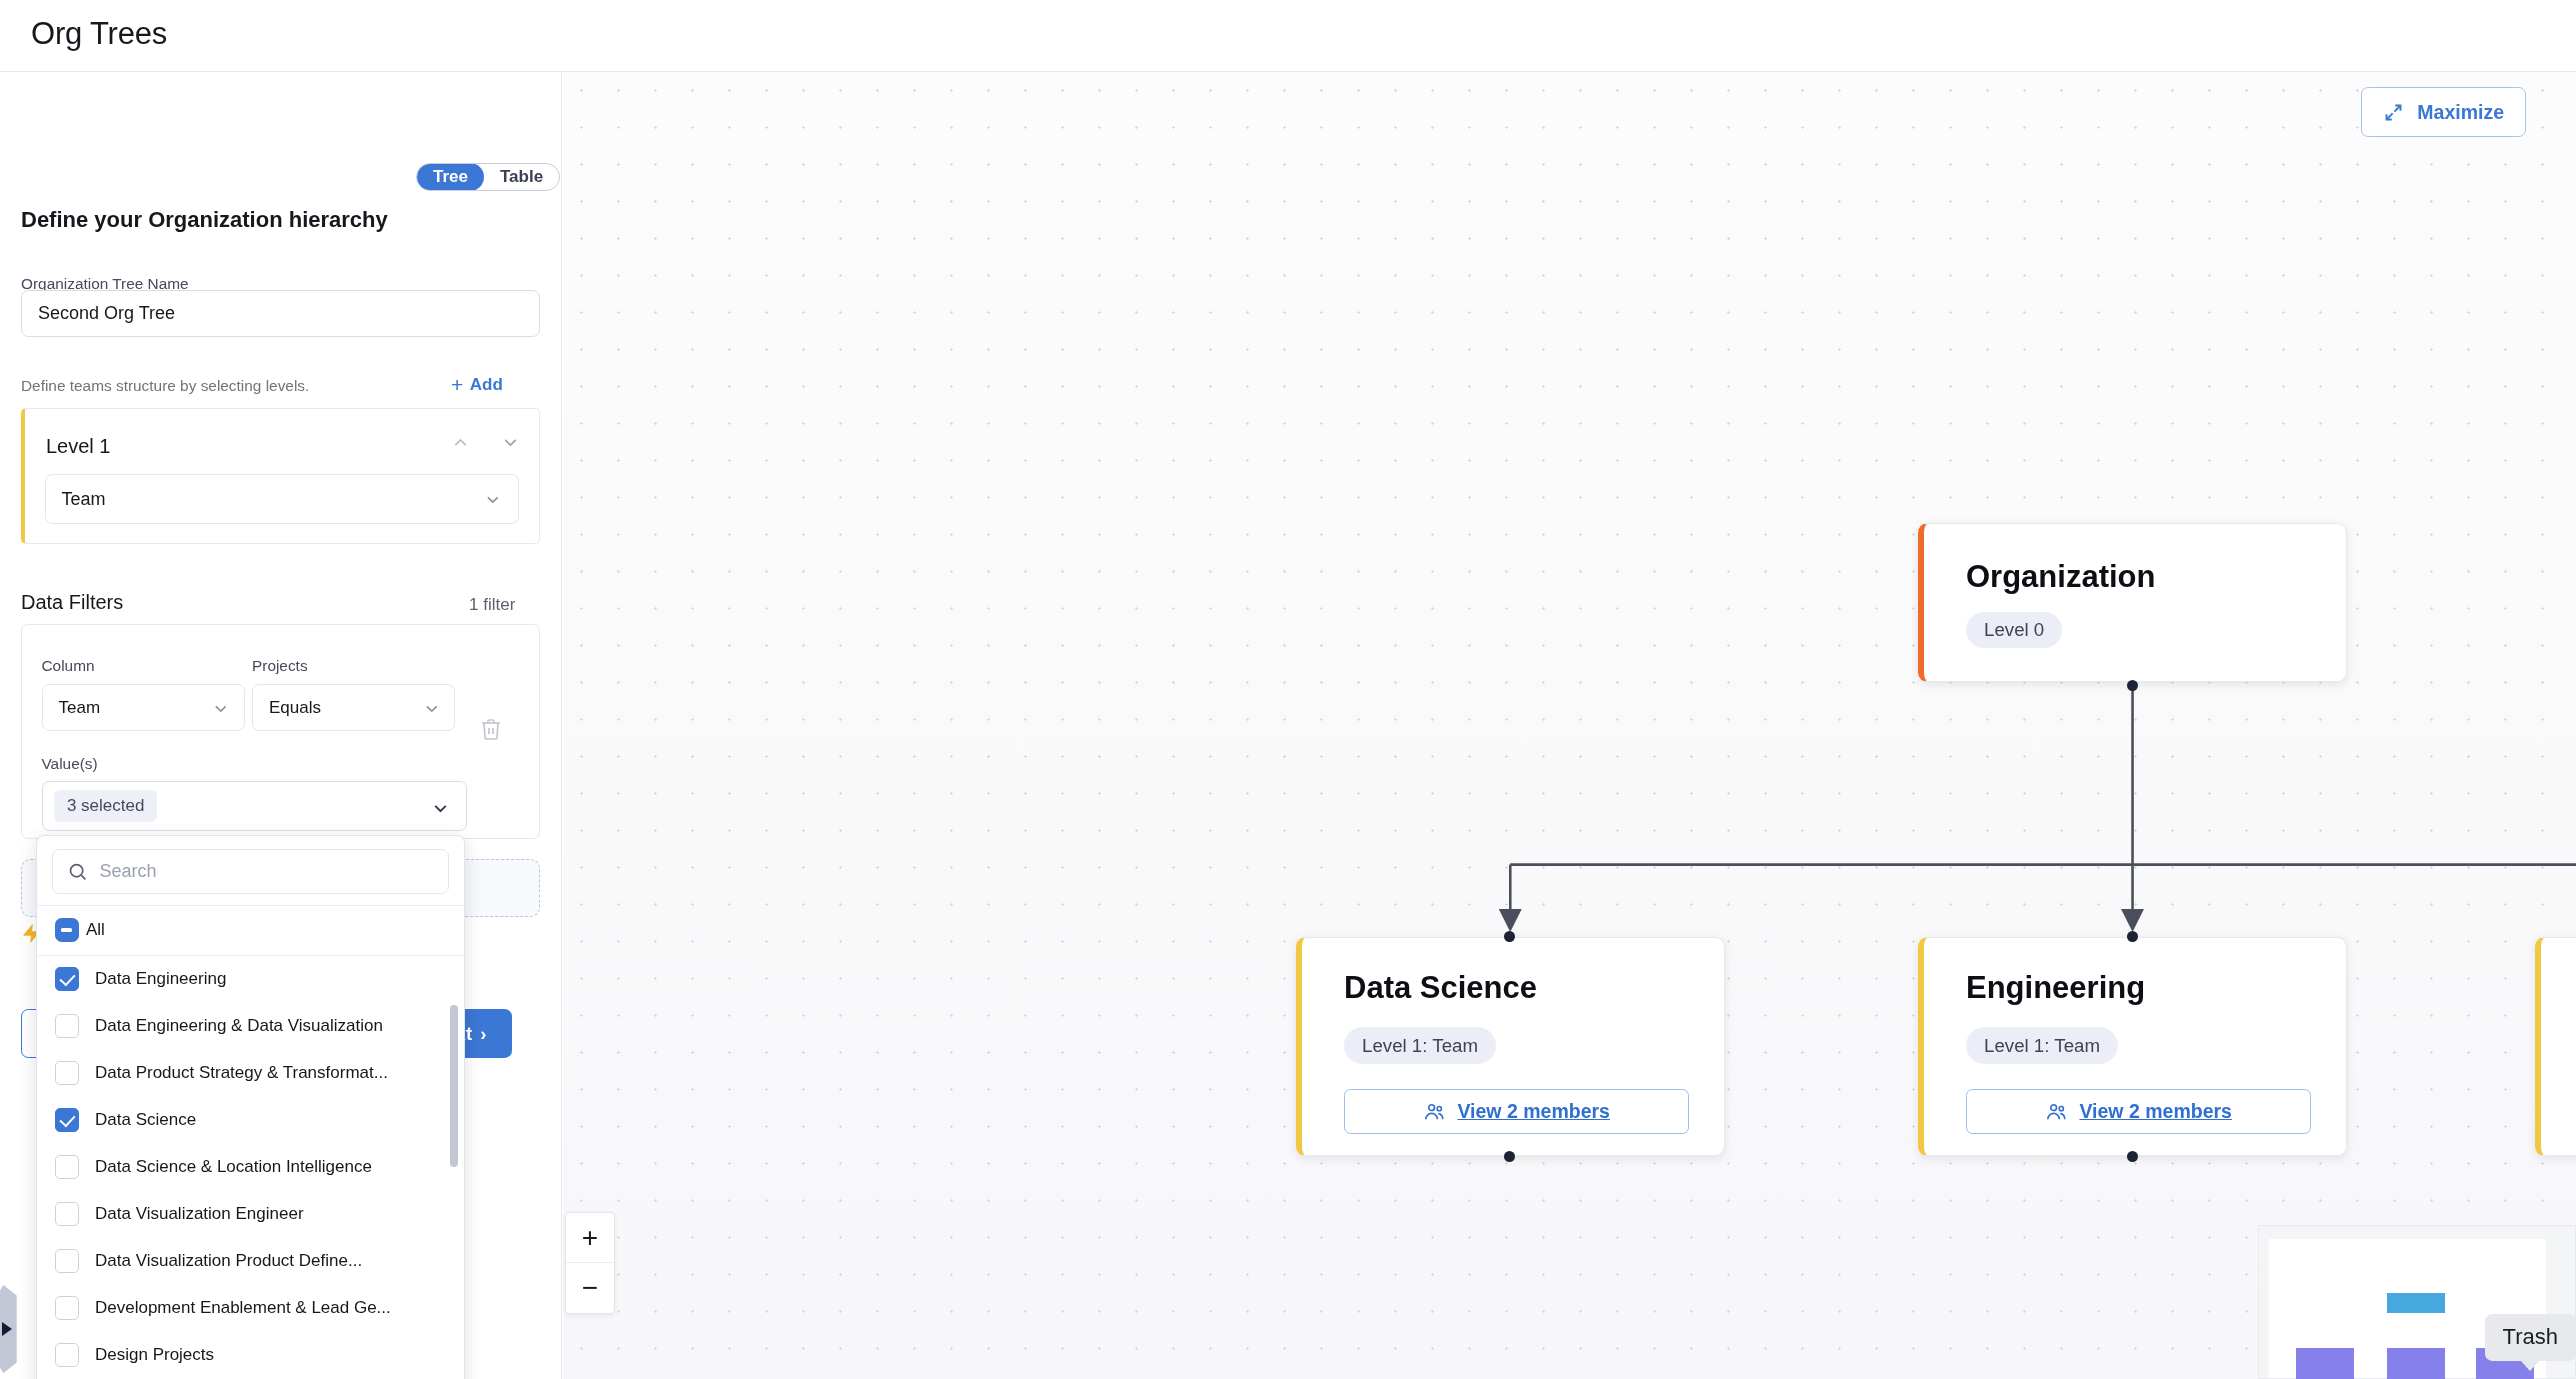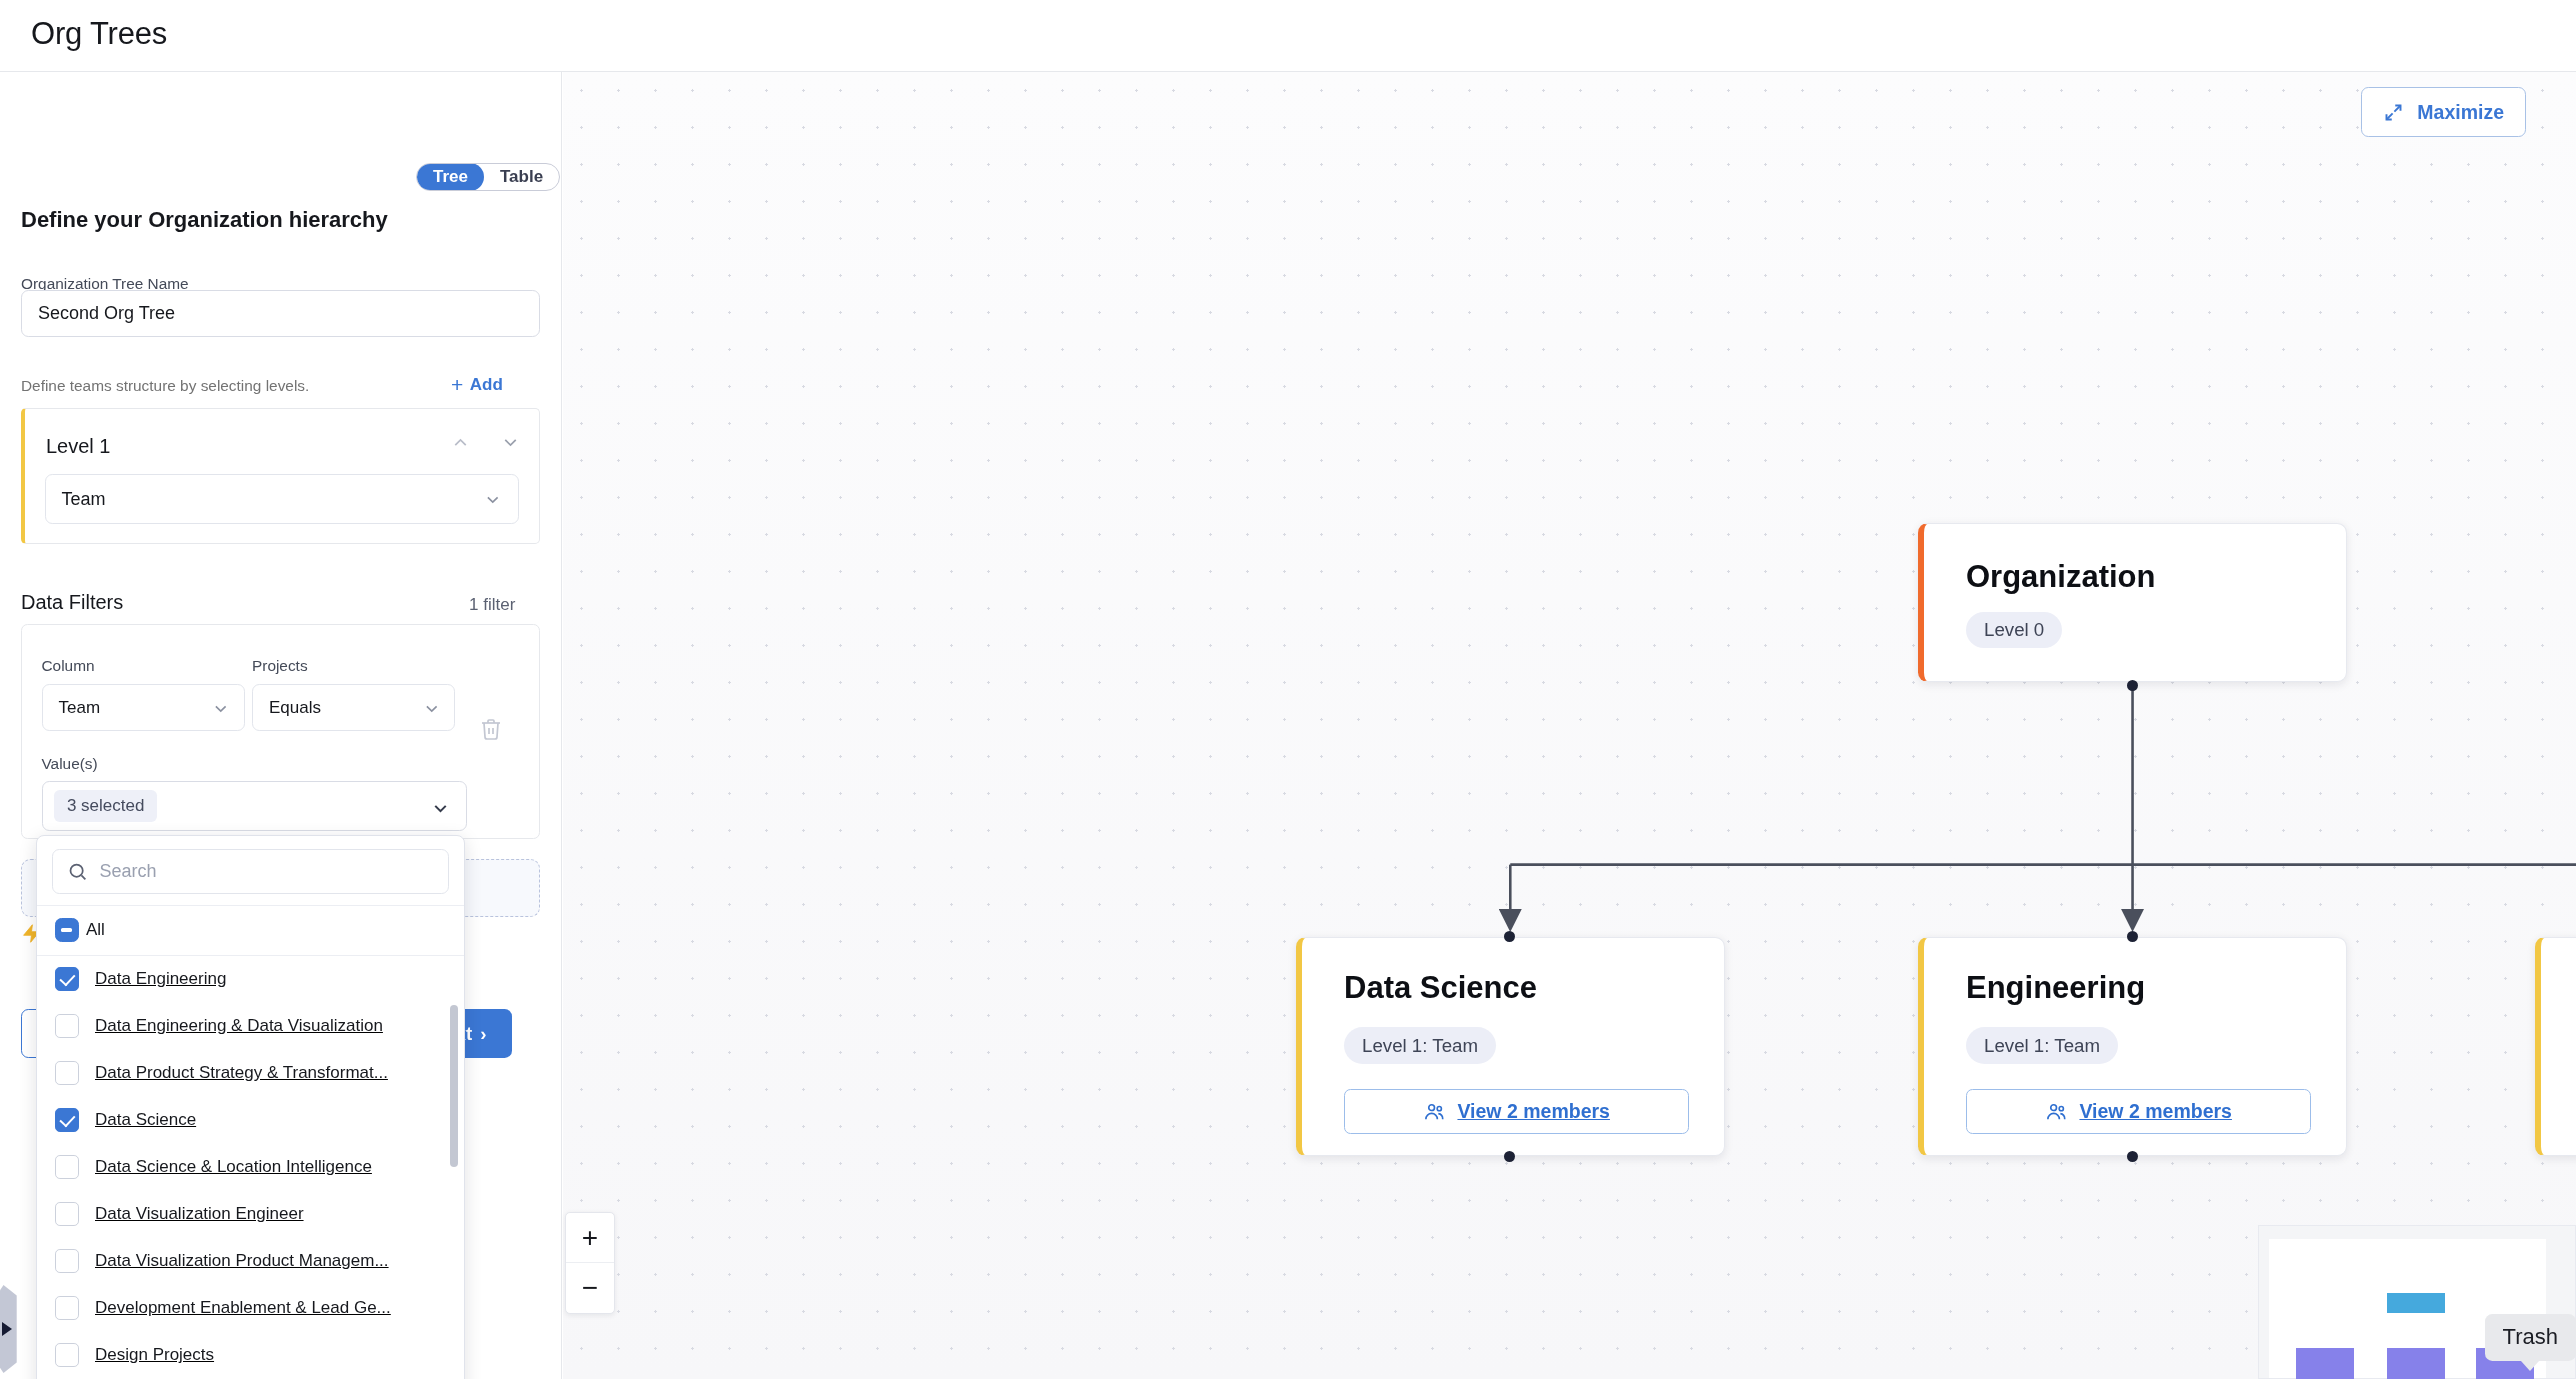--- a/index.html
+++ b/index.html
@@ -150,21 +150,21 @@
   }
   .dd-search .ph { font-size: 18px; color: #9aa0b0; }
   .dd-all-row {
     display: flex; align-items: center; gap: 7px;
     padding: 11.4px 14.6px 13px 18px; border-top: 0.8px solid #eceef3;
     border-bottom: 0.8px solid #eceef3; cursor: pointer;
   }
   .dd-list { position: relative; height: 417px; overflow: hidden; }
   .dd-item {
     display: flex; align-items: center; gap: 16px;
-    height: 47px; padding: 0 14.6px 0 18px; cursor: pointer; text-decoration: underline;
+    height: 47px; padding: 0 14.6px 0 18px; cursor: pointer;
   }
   .dd-item .lbl { font-size: 17px; color: #16181d; white-space: nowrap; }
   .cb {
     width: 24px; height: 24px; border: 1.6px solid #ccd1dc; border-radius: 4.9px;
     background: #fff; flex: 0 0 auto; position: relative;
   }
   .cb.checked { background: #3b77d4; border-color: #3b77d4; }
   .cb.checked::after {
     content: ""; position: absolute; left: 7.3px; top: 3.2px;
     width: 6.5px; height: 12px; border: solid #fff; border-width: 0 2.4px 2.4px 0;
@@ -412,21 +412,21 @@
         <div class="dd-item">
             <span class="cb"></span>
             <span class="lbl">Data Science &amp; Location Intelligence</span>
           </div>
         <div class="dd-item">
             <span class="cb"></span>
             <span class="lbl">Data Visualization Engineer</span>
           </div>
         <div class="dd-item">
             <span class="cb"></span>
-            <span class="lbl">Data Visualization Product Managem...</span>
+            <span class="lbl">Data Visualization Product Define...</span>
           </div>
         <div class="dd-item">
             <span class="cb"></span>
             <span class="lbl">Development Enablement &amp; Lead Ge...</span>
           </div>
         <div class="dd-item">
             <span class="cb"></span>
             <span class="lbl">Design Projects</span>
           </div>
         <div class="dd-scroll"></div>

